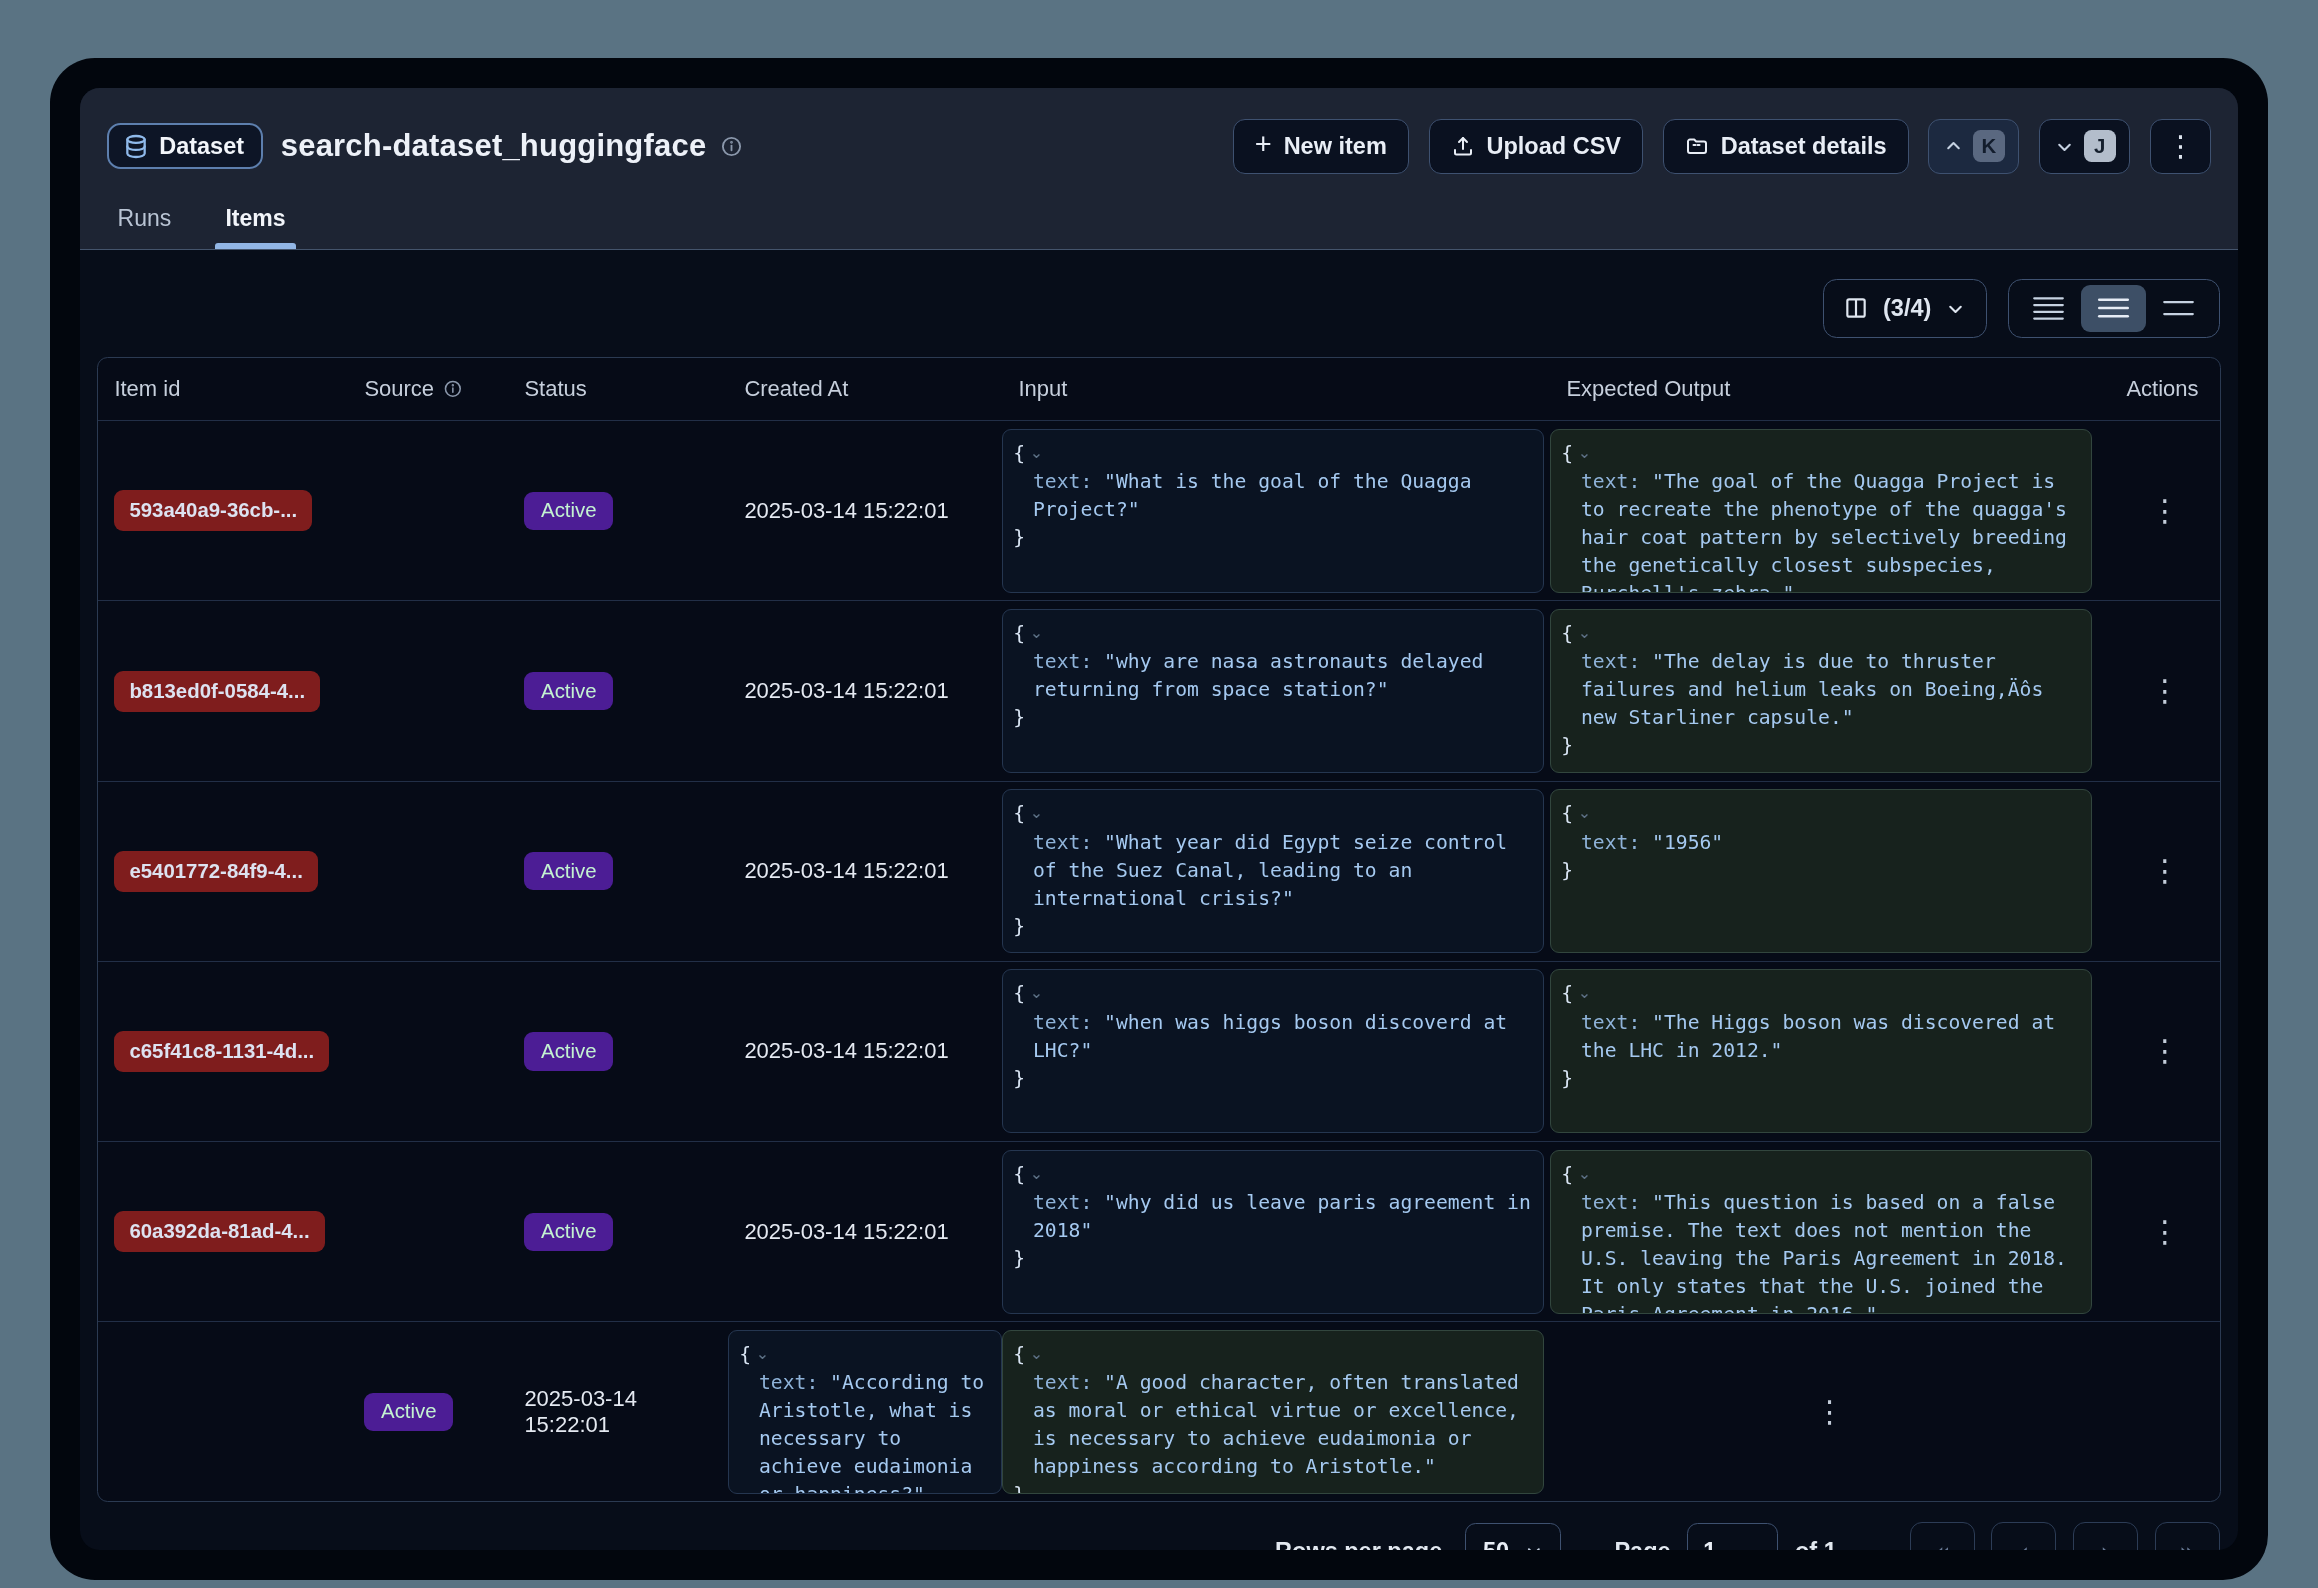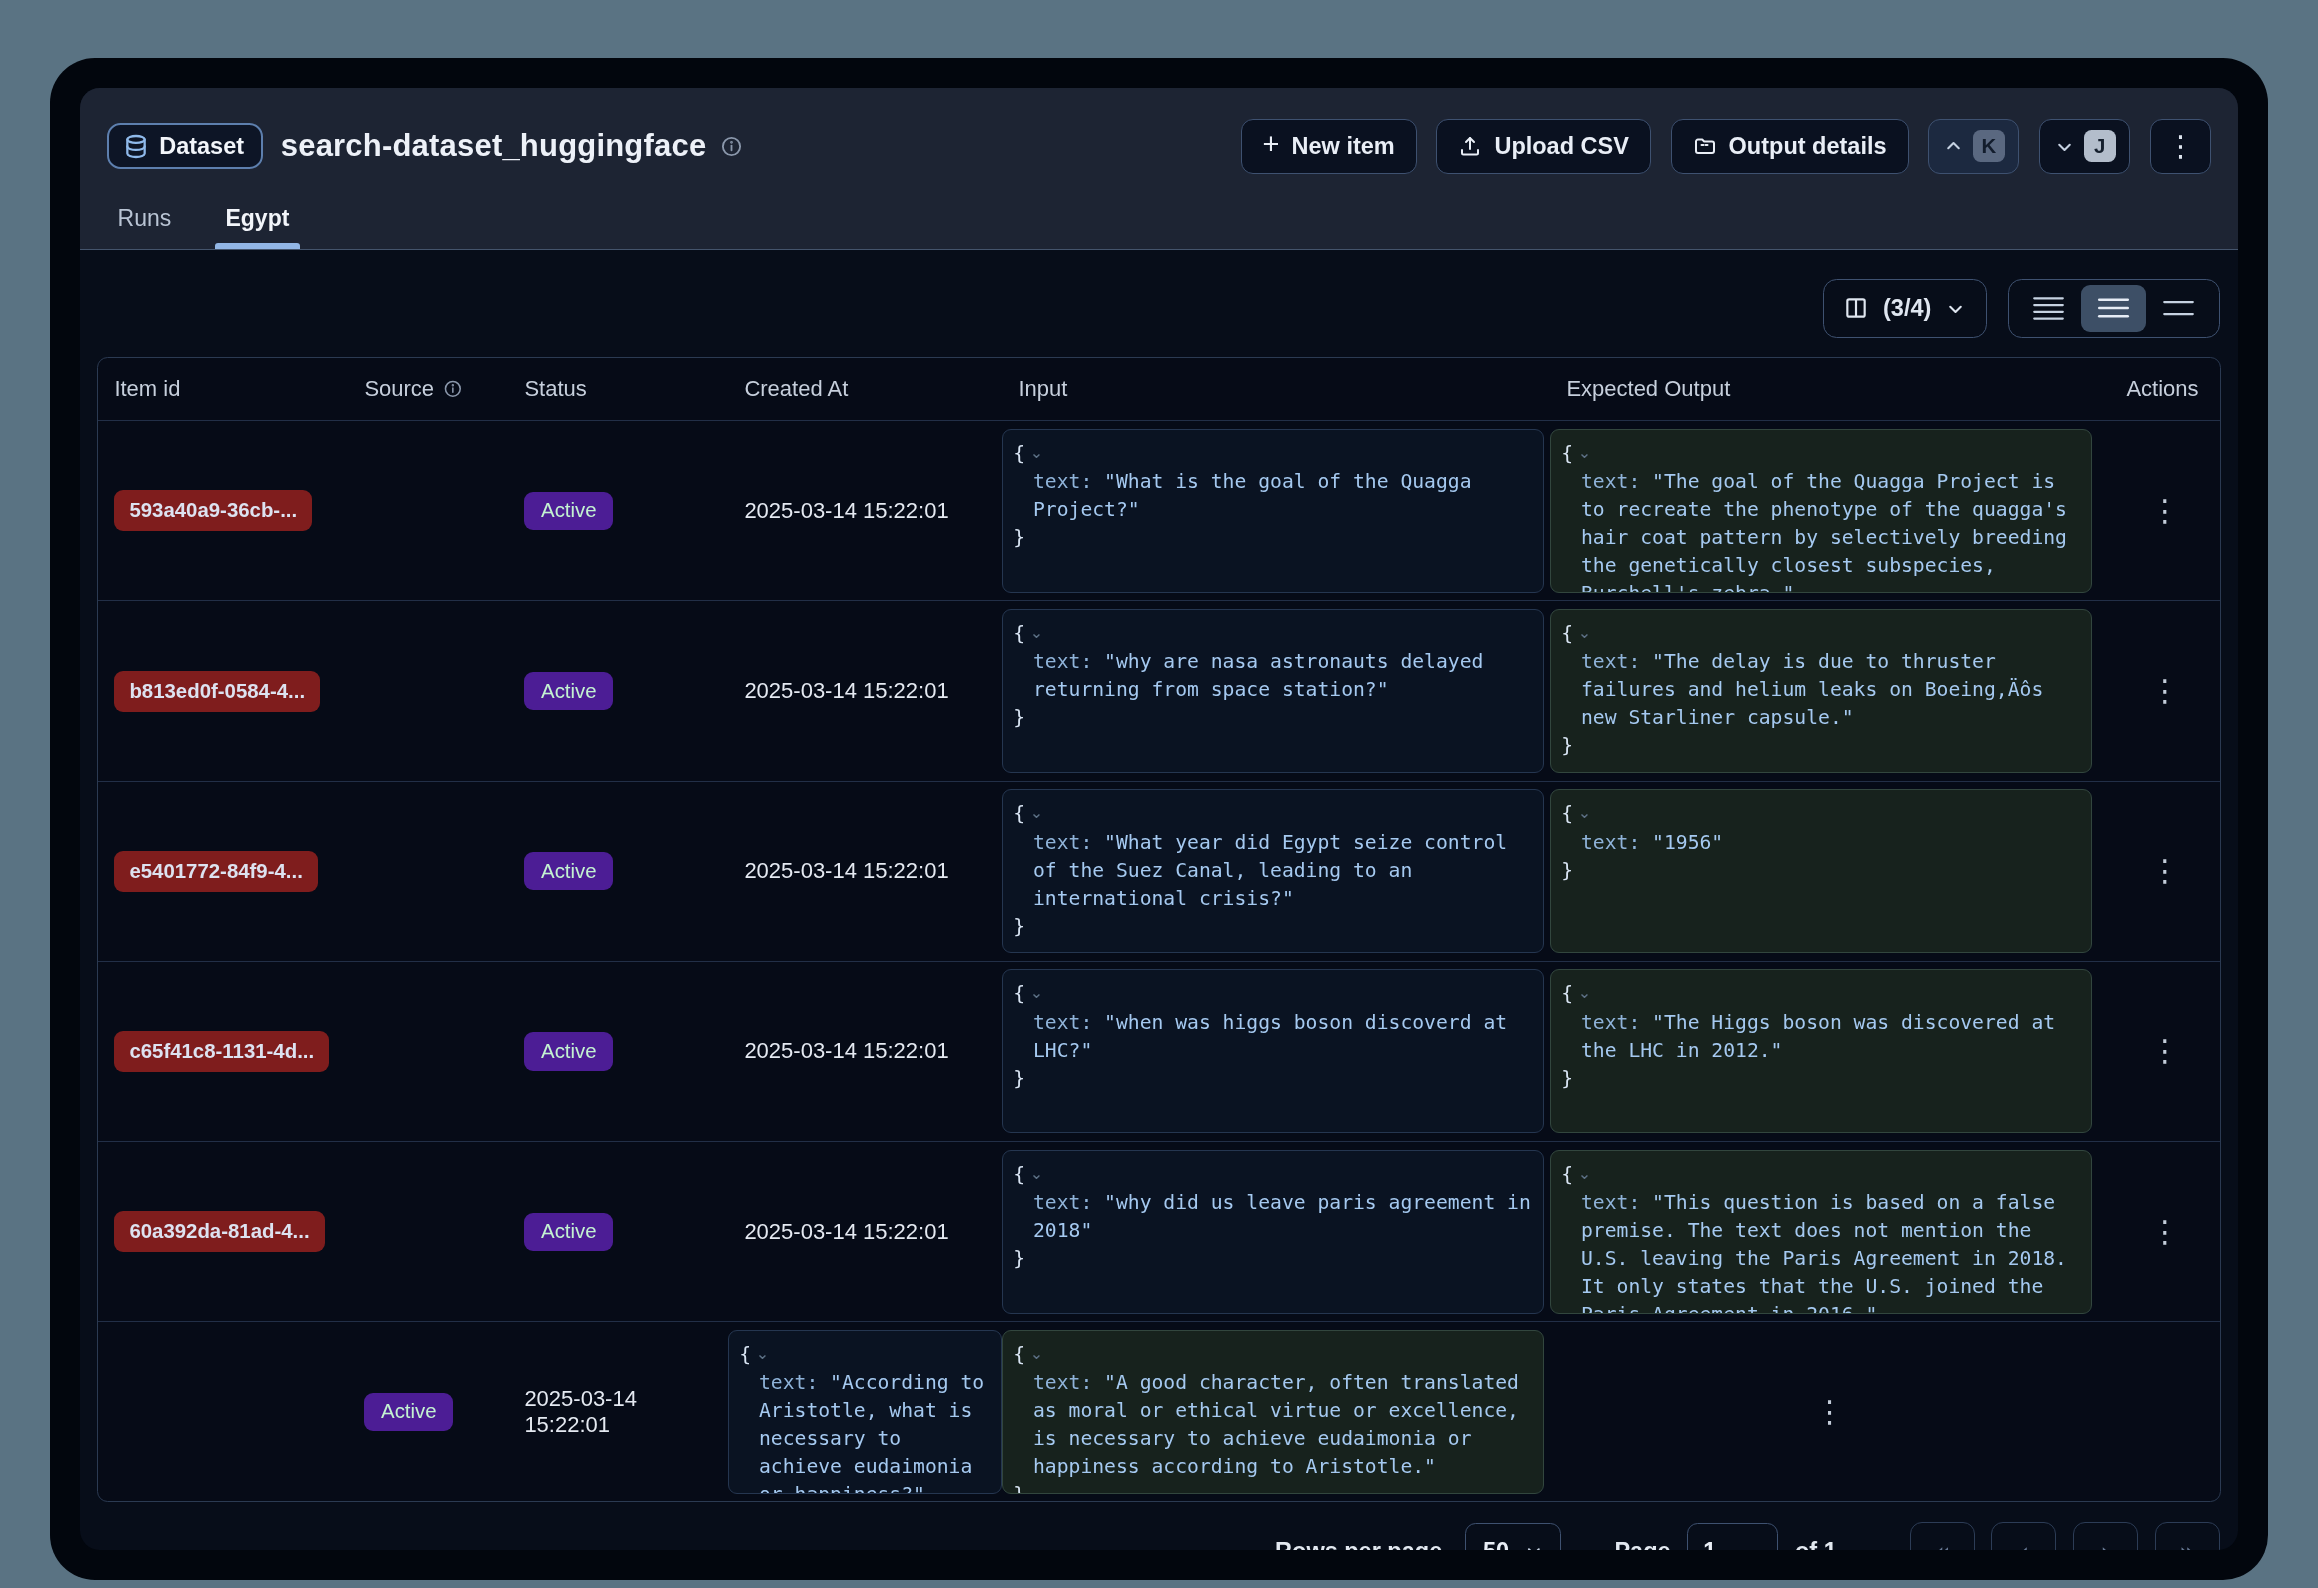--- a/index.html
+++ b/index.html
@@ -200,21 +200,21 @@
             <span>Upload CSV</span>
           </button>
           <button class="btn">
             <span>
               <svg width="24" height="24" viewBox="0 0 24 24" fill="none" stroke="#e9eef6" stroke-width="2" stroke-linecap="round" stroke-linejoin="round">
                 <path d="M3 7.5c0-1.1.9-2 2-2h4.2l2 2H19c1.1 0 2 .9 2 2V17c0 1.1-.9 2-2 2H5c-1.1 0-2-.9-2-2V7.5z"></path>
                 <path d="M8.5 11h2"></path>
                   <path d="M12.5 11h2"></path>
               </svg>
             </span>
-            <span>Output details</span>
+            <span>Dataset details</span>
           </button>
           <button class="btn shortcut hl">
             <span>
               <svg width="21" height="21" viewBox="0 0 24 24" fill="none" stroke="#c6d2e2" stroke-width="2.4" stroke-linecap="round" stroke-linejoin="round">
                   <path d="M6 14l6-6 6 6"></path>
                 </svg>
             </span>
             <span class="key-badge dark">K</span>
           </button>
           <button class="btn shortcut">
@@ -226,21 +226,21 @@
             <span class="key-badge light">J</span>
           </button>
           <button class="btn dots-btn">
             <span class="dots-glyph">⋮</span>
           </button>
         </div>
       </div>
 
       <div class="tabs">
         <span class="tab">Runs</span>
-        <span class="tab active">Egypt</span>
+        <span class="tab active">Items</span>
       </div>
     </div>
 
     <div class="bod">
 
       <div class="toolbar">
         <button class="tool-dd">
           <span>
             <svg width="26" height="26" viewBox="0 0 24 24" fill="none" stroke="#dfe6f0" stroke-width="2" stroke-linejoin="round">
               <rect x="4" y="4" width="16" height="16" rx="1.6"></rect>

